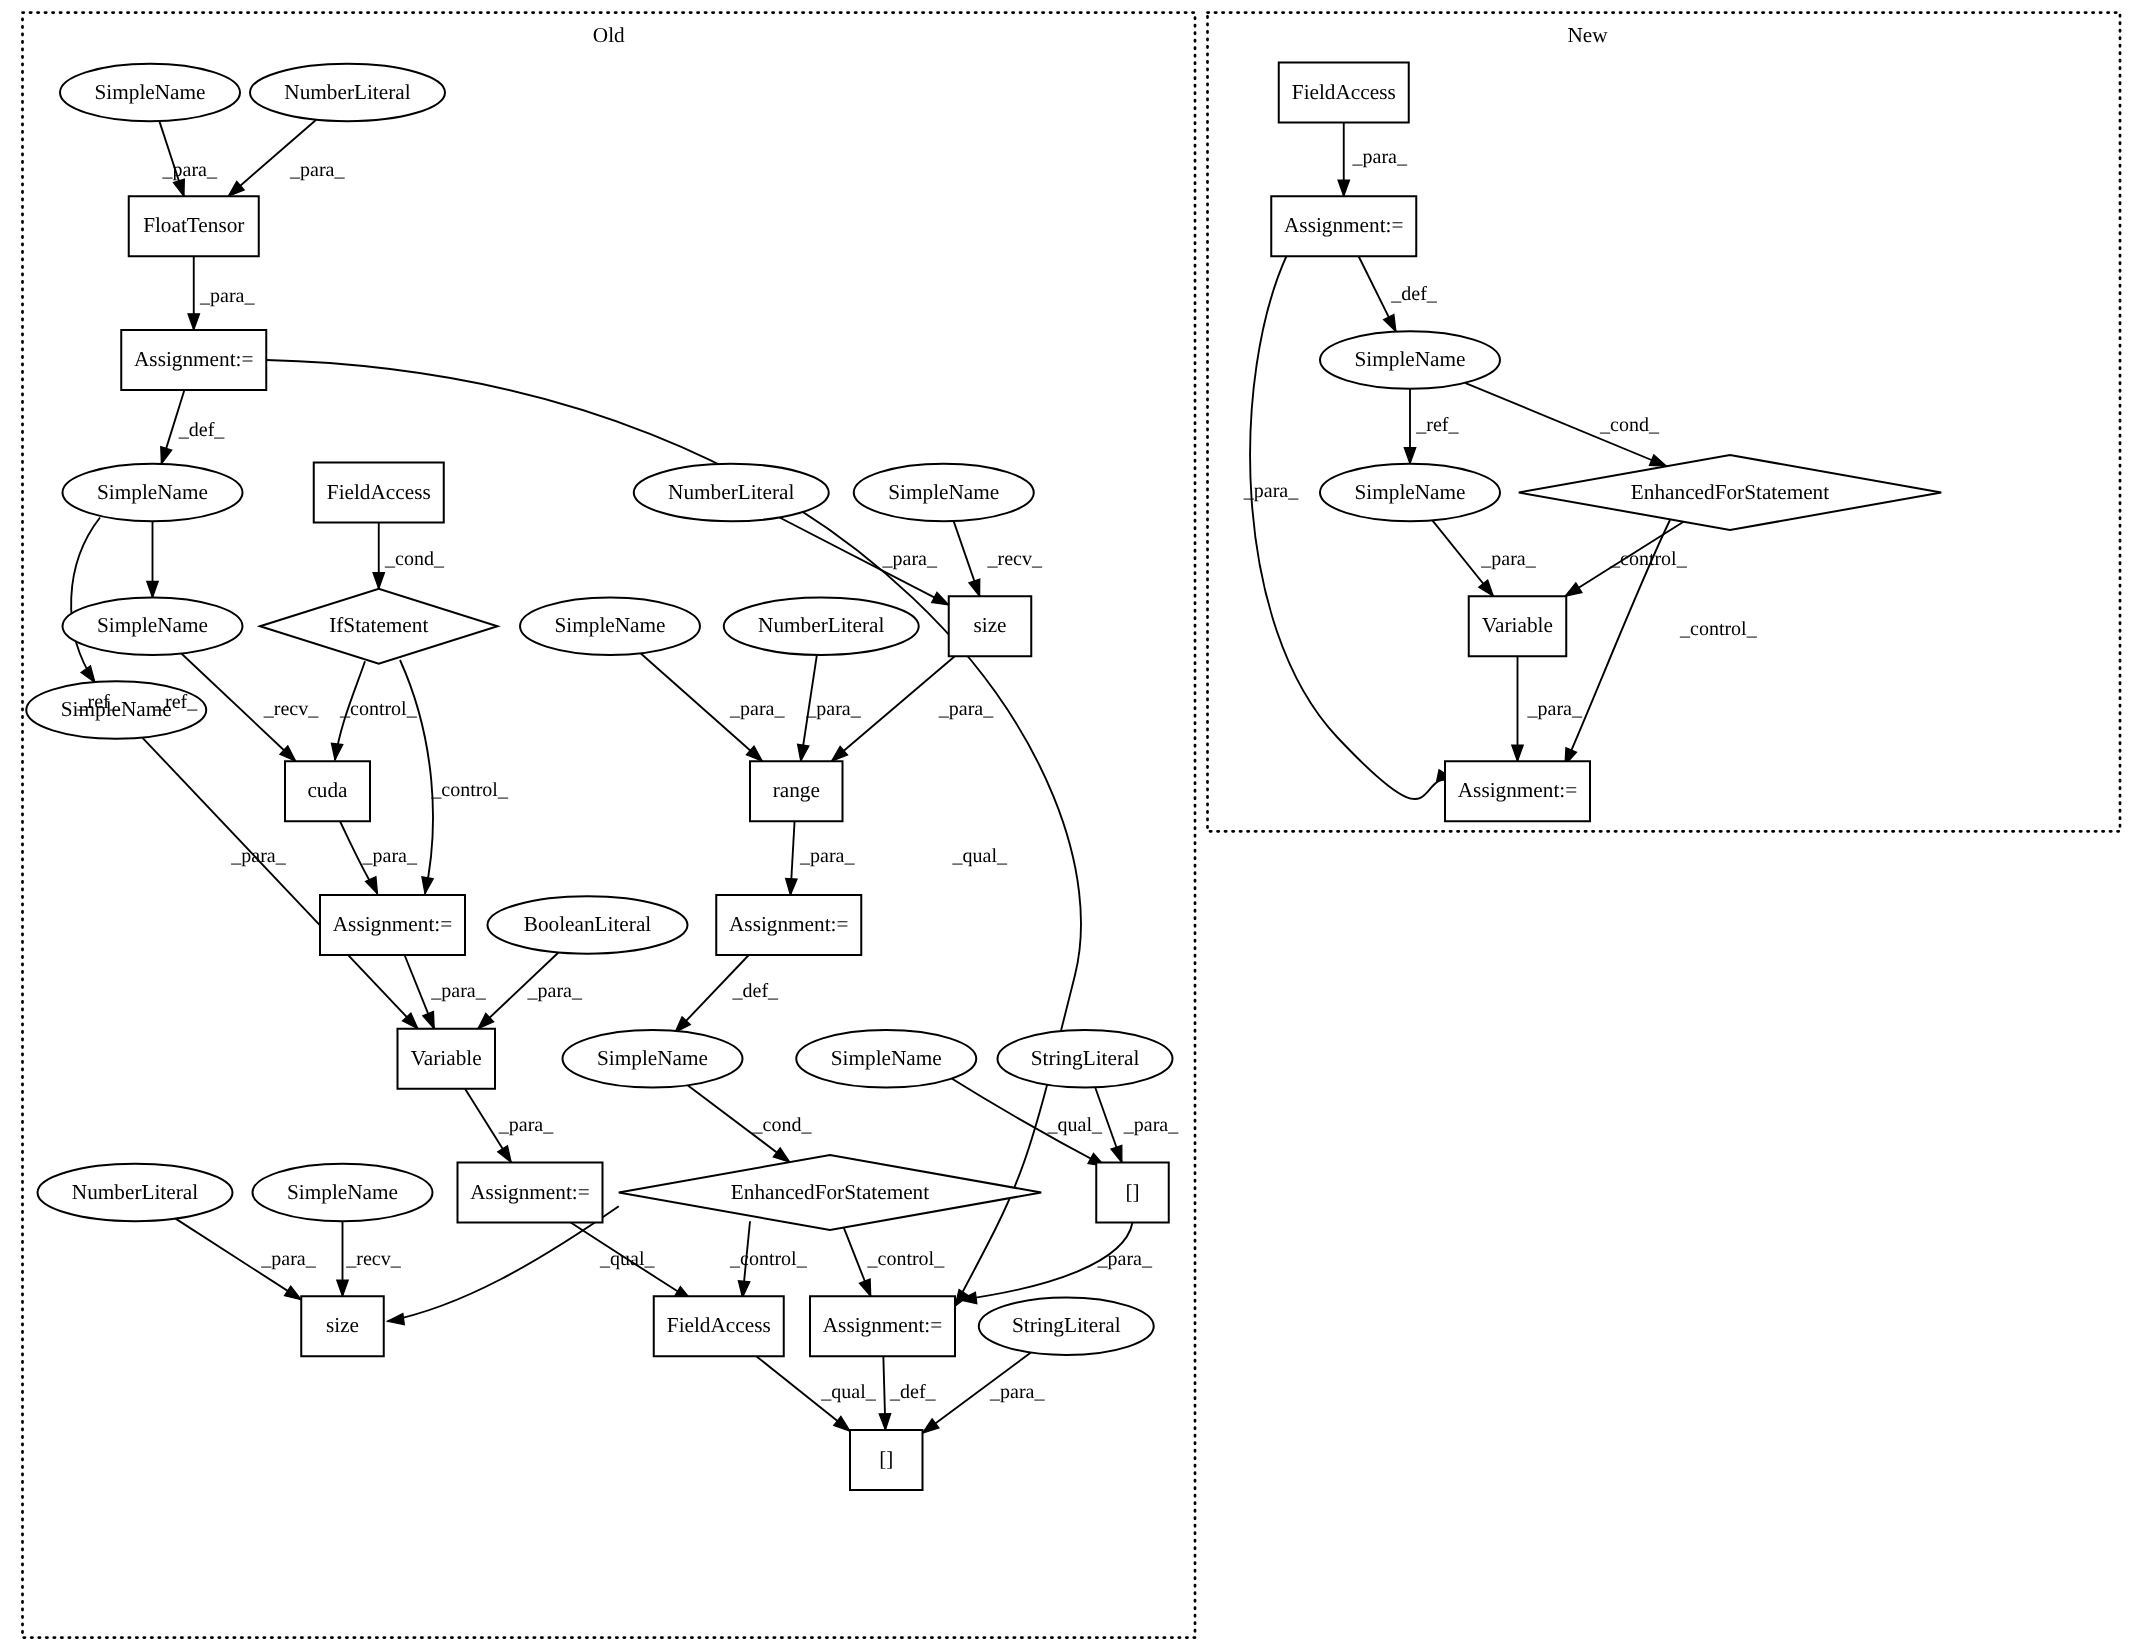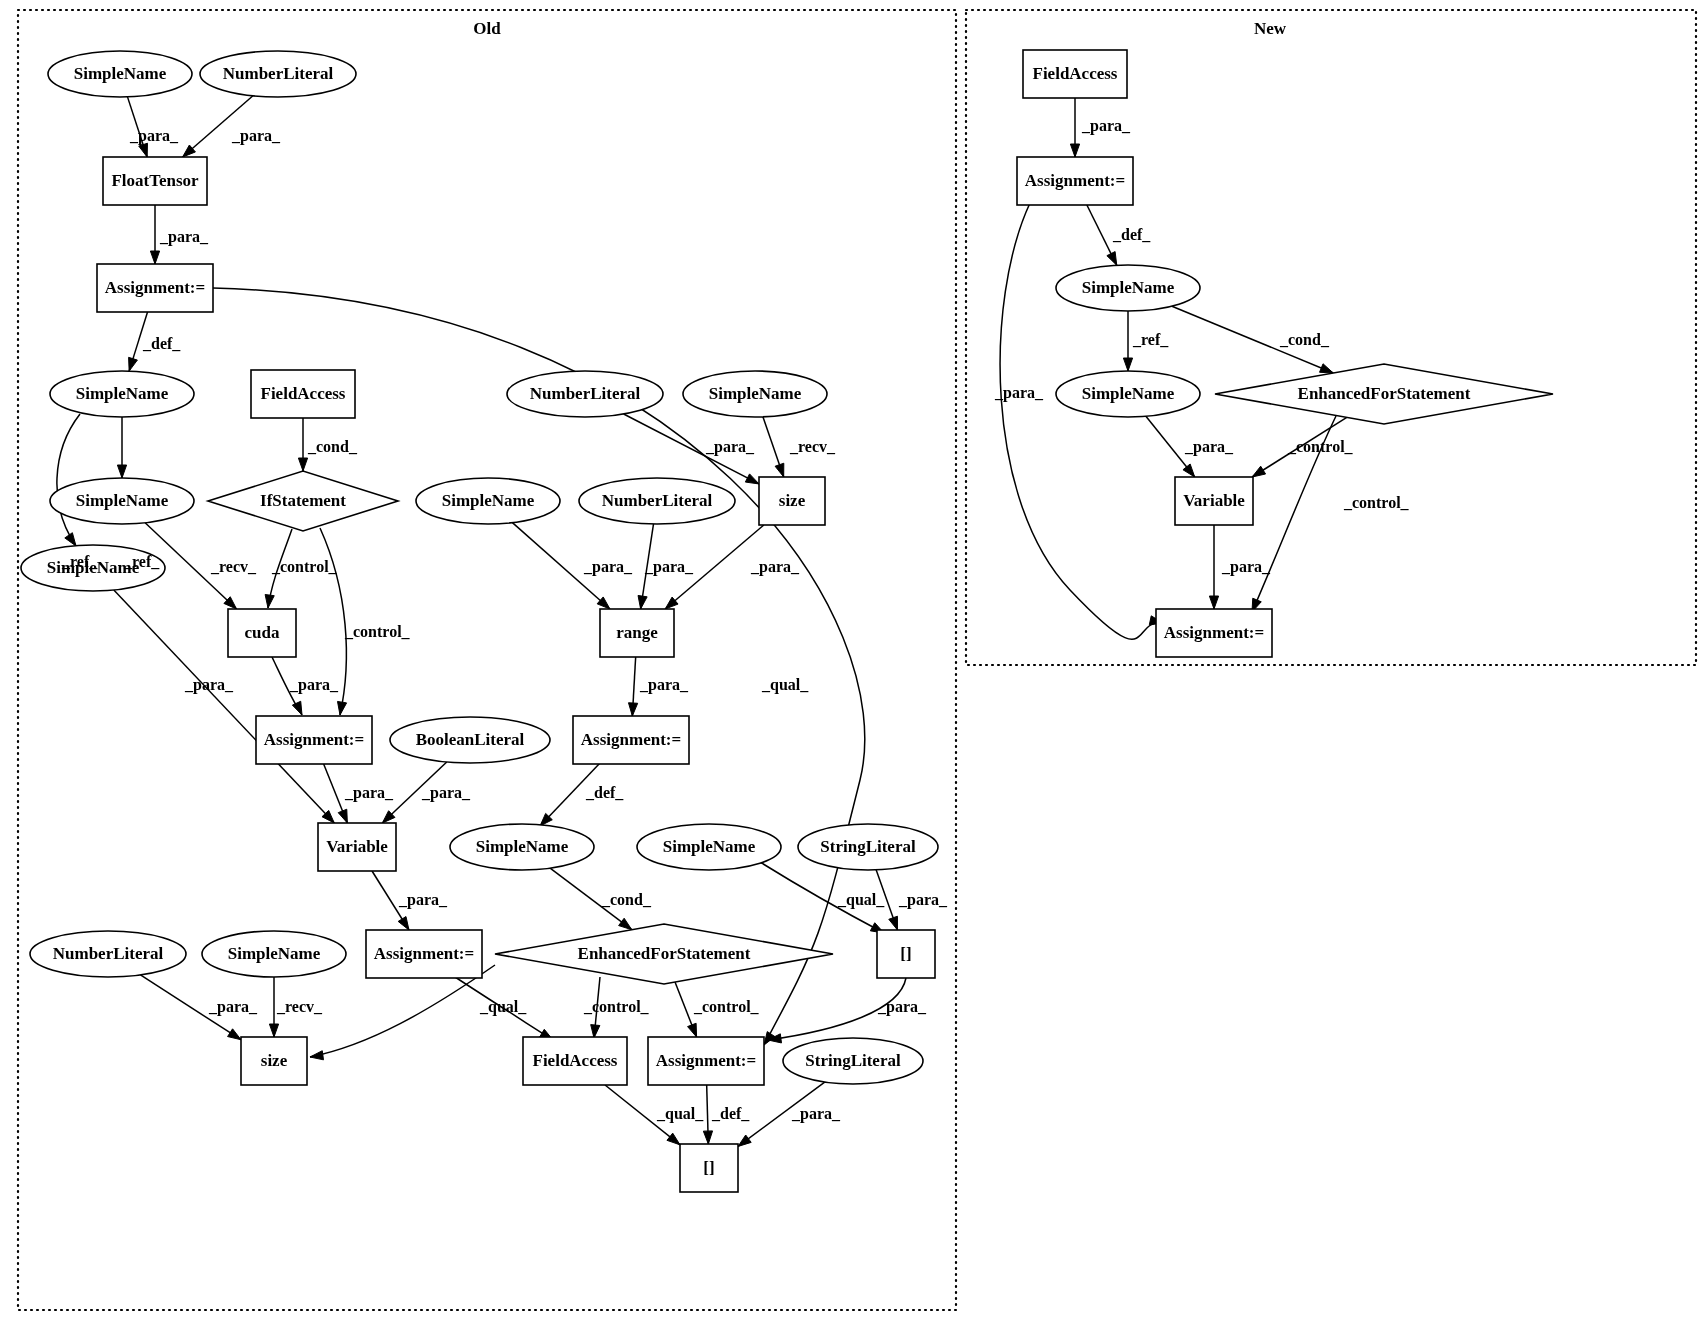--- a/index.html
+++ b/index.html
@@ -6,21 +6,20 @@
     margin: 0;
     padding: 0;
     background: #ffffff;
   }
   #stage {
     position: relative;
     width: 1705px;
     height: 1320px;
     background: #ffffff;
     font-family: "Liberation Serif", "DejaVu Serif", serif;
-    font-weight: bold;
   }
   svg#graph {
     display: block;
     width: 1705px;
     height: 1320px;
   }
   .cluster-border {
     fill: none;
     stroke: #000000;
     stroke-width: 2.2;

